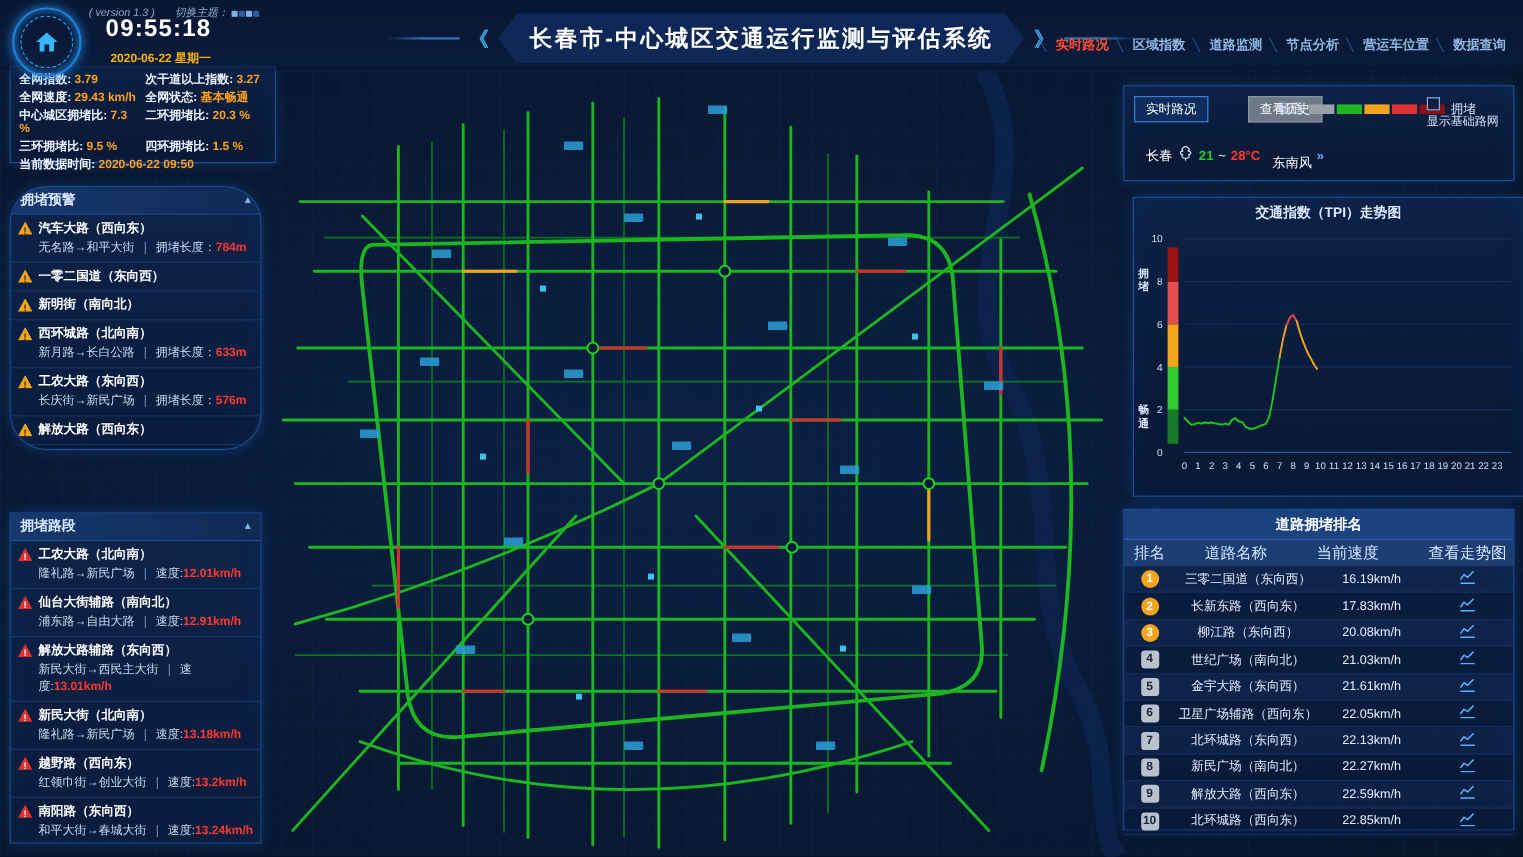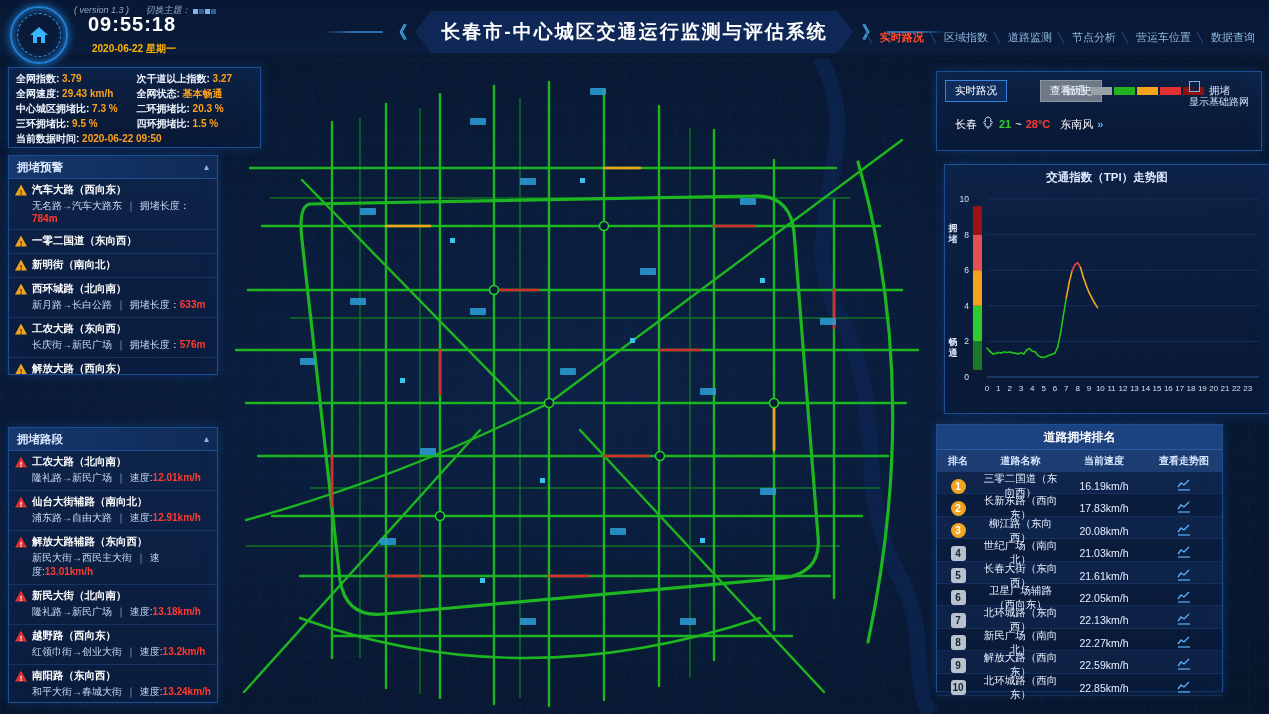--- a/index.html
+++ b/index.html
@@ -23,40 +23,40 @@
   #title-wrap{position:absolute;left:50%;top:11px;transform:translateX(-50%);
               display:flex;align-items:center;gap:8px;}
   .wing{width:60px;height:2px;background:linear-gradient(90deg,rgba(42,111,174,0),#2a6fae,#2a6fae);}
   .wing.right{background:linear-gradient(270deg,rgba(42,111,174,0),#2a6fae,#2a6fae);}
   .chev{color:#3fa9e0;font-size:17px;font-weight:bold;}
   #page-title{margin:0;font-size:19px;font-weight:bold;color:#fff;letter-spacing:2px;
               padding:8px 26px;background:rgba(16,42,92,.85);
               clip-path:polygon(16px 0,calc(100% - 16px) 0,100% 50%,calc(100% - 16px) 100%,16px 100%,0 50%);
               box-shadow:0 0 14px rgba(40,130,240,.5);}
   #nav{position:absolute;right:14px;top:30px;display:flex;align-items:center;}
-  .nav-item{font-size:11px;color:#8fb6df;margin-left:6px;cursor:pointer;white-space:nowrap;}
+  .nav-item{font-size:11px;color:#8fb6df;margin-left:6px;cursor:pointer;white-space:nowrap;font-weight:bold;}
   .nav-item::before{content:"╲";color:#24578f;margin-right:8px;font-size:10px;}
   .nav-item.active{color:#ff4b2f;font-weight:bold;}
   
   .panel{position:absolute;z-index:3;box-sizing:border-box;
          background:linear-gradient(180deg,rgba(13,34,70,.94),rgba(9,24,52,.94));
          border:1px solid #1d4d92;box-shadow:0 0 10px rgba(30,110,220,.28),inset 0 0 20px rgba(20,80,180,.12);}
   .panel-header{height:22px;line-height:22px;background:linear-gradient(90deg,#16386e,#0f2a55);
                 color:#dce8ff;font-size:11.5px;font-weight:bold;padding:0 8px;
                 border-bottom:1px solid #1d4d92;display:flex;justify-content:space-between;align-items:center;}
   .collapse{color:#7fb3e8;font-size:10px;cursor:pointer;}
   
-  #overview-panel{left:8px;top:67px;width:253px;height:81px;}
+  #overview-panel{left:8px;top:55px;width:222px;height:81px;}
   #overview-body{display:grid;grid-template-columns:1fr 1fr;padding:5px 7px;row-gap:4px;column-gap:4px;}
   .stat{font-size:10px;line-height:11px;}
   .stat.wide{grid-column:1/-1;}
   .s-label{color:#eef4ff;font-weight:bold;}
   .s-value{color:#ffa21a;font-weight:bold;}
   
-  #warning-panel{left:8px;top:155px;width:210px;height:220px;overflow:hidden;}
+  #warning-panel{left:8px;top:155px;width:210px;height:220px;overflow:hidden;border-radius:31px;}
   #congestion-panel{left:8px;top:427px;width:210px;height:276px;overflow:hidden;}
   .w-item{padding:4px 6px 5px 6px;border-bottom:1px solid rgba(40,90,160,.38);
           background:rgba(16,40,84,.30);cursor:pointer;}
   .l1{display:flex;align-items:center;gap:5px;color:#fff;font-weight:bold;font-size:10.5px;}
   .tri{flex:0 0 auto;width:12px;height:11px;clip-path:polygon(50% 0,100% 100%,0 100%);
        background:#f2a41c;color:#3a2800;font-size:8px;font-weight:bold;text-align:center;line-height:15px;}
   .tri.red{background:#e03131;color:#fff;}
   .l2{color:#c9dcf5;font-size:10px;margin-top:2px;padding-left:17px;}
   .pipe{margin:0 4px;color:#8fb6df;}
   .lval{color:#ff3b30;font-weight:bold;}
@@ -71,25 +71,25 @@
                font-size:10px;color:#cfe0f5;cursor:pointer;line-height:12px;flex-direction:column;}
   #basemap-check{flex:0 0 auto;width:9px;height:9px;border:1px solid #7fb3e8;background:rgba(10,30,64,.8);margin-top:1px;}
   #weather-row{position:absolute;left:18px;top:44px;display:flex;align-items:center;gap:4px;font-size:11px;color:#fff;}
   #weather-low{color:#2ecc2e;font-weight:bold;}
   #weather-high{color:#ff3b30;font-weight:bold;}
   #weather-arrow{color:#5ab2ff;font-weight:bold;cursor:pointer;}
   
   #chart-panel{left:944px;top:164px;width:326px;height:250px;}
   #chart-title{text-align:center;font-size:11.5px;font-weight:bold;color:#dce8ff;padding-top:5px;}
   
-  #ranking-panel{left:936px;top:424px;width:287px;height:268px;}
+  #ranking-panel{left:936px;top:424px;width:326px;height:268px;}
   #rank-title{height:24px;line-height:24px;text-align:center;background:#1d4280;
               color:#fff;font-weight:bold;font-size:12px;border-bottom:1px solid #2a5caa;}
   .rank-grid{display:grid;grid-template-columns:42px 1fr 84px 76px;align-items:center;}
-  #rank-head{height:22px;background:#1c3e73;color:#d7e6ff;font-size:10px;font-weight:bold;}
+  #rank-head{height:22px;background:#1c3e73;color:#d7e6ff;font-size:13px;font-weight:normal;gap:20px;}
   #rank-head div{text-align:center;}
   .rank-row{height:21.4px;font-size:10.5px;color:#e6eeff;border-bottom:1px solid rgba(27,58,107,.6);cursor:pointer;}
   .rank-row:nth-child(odd){background:rgba(18,42,86,.5);}
   .rank-row:nth-child(even){background:rgba(10,28,60,.5);}
   .rank-row div{text-align:center;}
   .badge{display:inline-block;width:15px;height:15px;border-radius:50%;background:#f2a41c;
          color:#fff;font-size:10px;font-weight:bold;line-height:15px;text-align:center;}
   .badge.gray{border-radius:3px;background:#b9c2cc;color:#16243c;}
   .ricon{cursor:pointer;}
 </style>
@@ -265,21 +265,21 @@
   <div class="panel-header">
     <span>拥堵预警</span>
     <span class="collapse">▴</span>
   </div>
   <div id="warning-list">
       <div class="w-item">
         <div class="l1">
           <span class="tri">!</span>
           <span class="rname">汽车大路（西向东）</span>
         </div>
-        <div class="l2"><span class="route">无名路→汽车大路东</span><span class="pipe">｜</span><span class="llabel">拥堵长度：</span><span class="lval">784m</span></div>
+        <div class="l2"><span class="route">无名路→和平大街</span><span class="pipe">｜</span><span class="llabel">拥堵长度：</span><span class="lval">784m</span></div>
       </div>
       <div class="w-item">
         <div class="l1">
           <span class="tri">!</span>
           <span class="rname">一零二国道（东向西）</span>
         </div>
       </div>
       <div class="w-item">
         <div class="l1">
           <span class="tri">!</span>
@@ -383,21 +383,21 @@
   <div id="weather-row">
     <span>长春</span>
     <span>
       <svg width="14" height="14" viewBox="0 0 14 14">
           <path d="M7 1 C10 2 11 4 9 5 C12 5 12 8 9 8 C11 9 10 11 7 11 L7 13 M7 11 C4 11 3 9 5 8 C2 8 2 5 5 5 C3 4 4 2 7 1" fill="none" stroke="#cfe7ff" stroke-width="1"></path>
         </svg>
     </span>
     <span id="weather-low">21</span>
     <span>~</span>
     <span id="weather-high">28°C</span>
-    <span style="margin-left:6px;">东南风</span>
+    <span style="margin-left:6px;margin-top:12px;">东南风</span>
     <span id="weather-arrow">»</span>
   </div>
 </div>
 
 <div class="panel" id="chart-panel">
   <div id="chart-title">交通指数（TPI）走势图</div>
   <svg id="tpi-chart" width="322" height="222" viewBox="0 0 322 222">
       <line x1="42" y1="156.4" x2="314" y2="156.4" stroke="#14305a" stroke-width="1"></line>
       <line x1="42" y1="120.8" x2="314" y2="120.8" stroke="#14305a" stroke-width="1"></line>
       <line x1="42" y1="85.2" x2="314" y2="85.2" stroke="#14305a" stroke-width="1"></line>
@@ -525,21 +525,21 @@
         <div><span class="badge gray">4</span></div>
         <div>世纪广场（南向北）</div>
         <div>21.03km/h</div>
         <div class="ricon"><svg width="14" height="12" viewBox="0 0 14 12">
             <polyline points="1,8 4,4 7,6 12,1" stroke="#5ab2ff" stroke-width="1.3" fill="none"></polyline>
             <line x1="1" y1="11" x2="13" y2="11" stroke="#5ab2ff" stroke-width="1.2"></line>
           </svg></div>
       </div>
       <div class="rank-row rank-grid">
         <div><span class="badge gray">5</span></div>
-        <div>长春大街（东向西）</div>
+        <div>金宇大路（东向西）</div>
         <div>21.61km/h</div>
         <div class="ricon"><svg width="14" height="12" viewBox="0 0 14 12">
             <polyline points="1,8 4,4 7,6 12,1" stroke="#5ab2ff" stroke-width="1.3" fill="none"></polyline>
             <line x1="1" y1="11" x2="13" y2="11" stroke="#5ab2ff" stroke-width="1.2"></line>
           </svg></div>
       </div>
       <div class="rank-row rank-grid">
         <div><span class="badge gray">6</span></div>
         <div>卫星广场辅路（西向东）</div>
         <div>22.05km/h</div>

